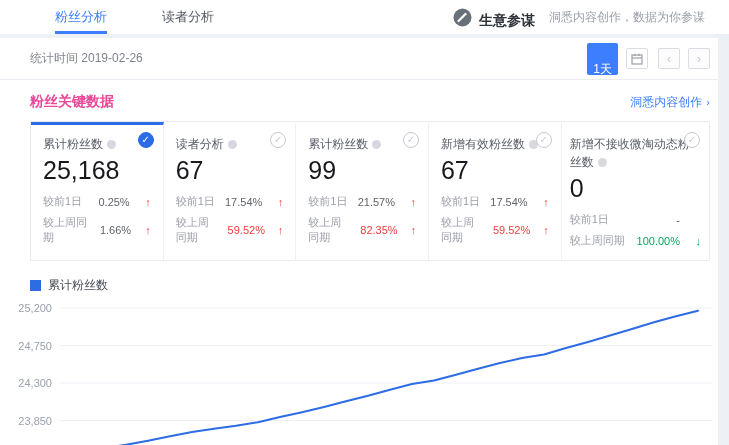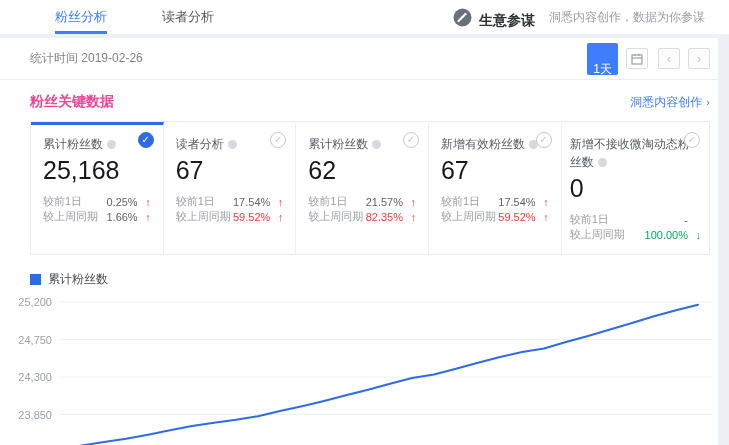--- a/index.html
+++ b/index.html
@@ -35,21 +35,21 @@
   .cards { display:flex; margin:0 8px 0 30px; border:1px solid #e9ebf0; }
   .card { flex:1; padding:9px 12px 12px; border-right:1px solid #edeff3; border-top:3px solid transparent; position:relative; cursor:pointer; }
   .card.selected { border-top:3px solid #2e6ce6; }
   .card:last-child { border-right:none; flex:1.22; padding:9px 8px 12px; }
   .card-check { position:absolute; top:7px; right:9px; width:16px; height:16px; border-radius:50%;
                 border:1px solid #c4c9d1; color:#c4c9d1; font-size:10px; line-height:14px; text-align:center; background:#fff; }
   .card.selected .card-check { background:#2e6ce6; border-color:#2e6ce6; color:#fff; }
   .card-title { font-size:12px; color:#575d66; line-height:16px; }
   .info-dot { display:inline-block; width:9px; height:9px; border-radius:50%; background:#d7d9de; margin-left:4px; vertical-align:-1px; }
   .card-value { font-size:25px; color:#17191d; font-weight:500; margin:4px 0 9px; }
-  .card-row { display:flex; align-items:center; font-size:11px; color:#9b9fa8; margin-top:0; }
+  .card-row { display:flex; align-items:center; font-size:11px; color:#9b9fa8; margin-top:6px;gap:8px; }
   .card-row .val { margin-left:auto;text-align:right; }
   .card-row .val.dark { color:#60646b; }
   .card-row .val.red { color:#f23c3c; }
   .card-row .val.green { color:#0aa75f; }
   .card-row .trend { width:13px; text-align:right; font-weight:bold; }
   .card-row .trend.up { color:#f23c3c; }
   .card-row .trend.down { color:#0aa75f; }
 
   
   .legend { display:flex; align-items:center; margin:16px 8px 0 30px; font-size:12px; color:#474c54; }
@@ -136,21 +136,21 @@
       <div class="card-row">
         <span class="lbl">较上周同期</span>
           <span class="val red">59.52%</span>
           <span class="trend up">↑</span>
       </div>
     </div>
 
     <div class="card">
       <span class="card-check">✓</span>
       <span class="card-title">累计粉丝数</span><span class="info-dot"></span>
-      <div class="card-value">62</div>
+      <div class="card-value">99</div>
       <div class="card-row">
         <span class="lbl">较前1日</span>
           <span class="val dark">21.57%</span>
           <span class="trend up">↑</span>
       </div>
       <div class="card-row">
         <span class="lbl">较上周同期</span>
           <span class="val red">82.35%</span>
           <span class="trend up">↑</span>
       </div>

